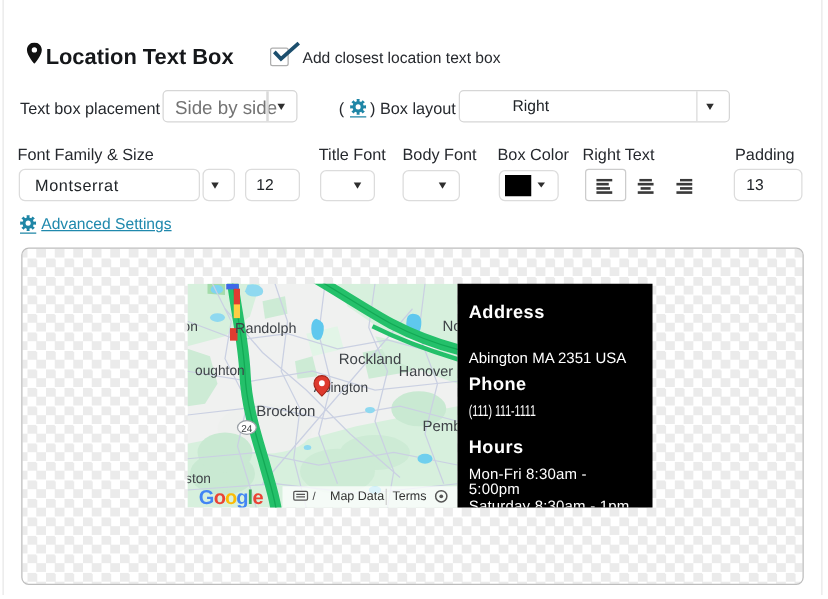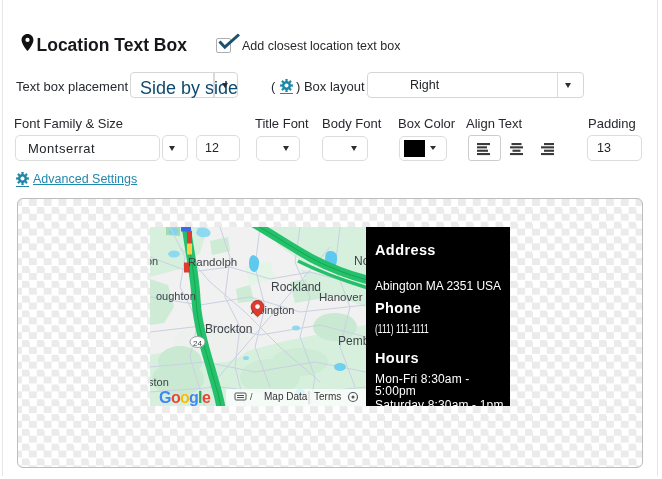--- a/index.html
+++ b/index.html
@@ -20,41 +20,41 @@
   </svg>
   <div class="abs" style="left:36.5px;top:35px;font-size:17.5px;font-weight:bold;color:#15171a;">Location Text Box</div>
   <div class="abs" style="left:216px;top:38px;width:15px;height:15px;background:#fff;border:1px solid #aeaeae;border-radius:2px;"></div>
   <svg class="abs" style="left:217px;top:33px;" width="24" height="17" viewBox="0 0 24 17">
     <path fill="none" stroke="#1d4f6e" stroke-width="3" d="M2.5 8.5 L7.8 14.2 L22 1.5"></path>
   </svg>
   <div class="abs lbl" style="left:242px;top:39px;font-size:12.5px;">Add closest location text box</div>
 
   <div class="abs lbl" style="left:16px;top:79px;font-size:13px;">Text box placement</div>
   <div class="abs sel" style="left:130px;top:72px;width:108px;height:26px;"></div>
-  <div class="abs" style="left:140px;top:78px;font-size:18px;color:#0c4a6e;">Side by side</div>
+  <div class="abs" style="left:140px;top:78px;font-size:15px;color:#737373;">Side by side</div>
   <div class="abs" style="left:213px;top:73px;width:1.5px;height:24px;background:#dadada;"></div>
   <div class="abs caret" style="left:222px;top:83px;"></div>
 
   <div class="abs lbl" style="left:271px;top:79px;font-size:13px;">(</div>
   <svg class="abs" style="left:280px;top:79px;" width="13" height="13" viewBox="0 0 20 20">
     <path fill="#1f86a6" d="M16.82,8.43 L19.82,8.09 L19.82,11.91 L16.82,11.57 L15.94,13.71 L18.29,15.59 L15.59,18.29 L13.71,15.94 L11.57,16.82 L11.91,19.82 L8.09,19.82 L8.43,16.82 L6.29,15.94 L4.41,18.29 L1.71,15.59 L4.06,13.71 L3.18,11.57 L0.18,11.91 L0.18,8.09 L3.18,8.43 L4.06,6.29 L1.71,4.41 L4.41,1.71 L6.29,4.06 L8.43,3.18 L8.09,0.18 L11.91,0.18 L11.57,3.18 L13.71,4.06 L15.59,1.71 L18.29,4.41 L15.94,6.29 Z"></path>
     <circle cx="10" cy="10" r="3.1" fill="#fff"></circle>
   </svg>
   <div class="abs" style="left:280px;top:92.5px;width:13px;height:1px;background:#1f86a6;"></div>
   <div class="abs lbl" style="left:296px;top:79px;font-size:13px;">) Box layout</div>
   <div class="abs sel" style="left:367px;top:72px;width:217px;height:26px;"></div>
   <div class="abs" style="left:378px;top:78px;font-size:12.5px;color:#212529;margin-left:32px;">Right</div>
   <div class="abs" style="left:556.5px;top:73px;width:1.5px;height:24px;background:#dadada;"></div>
   <div class="abs caret" style="left:564.5px;top:83px;"></div>
 
   <div class="abs lbl" style="left:14px;top:116px;">Font Family &amp; Size</div>
   <div class="abs lbl" style="left:255px;top:116px;">Title Font</div>
   <div class="abs lbl" style="left:322px;top:116px;">Body Font</div>
   <div class="abs lbl" style="left:398px;top:116px;">Box Color</div>
-  <div class="abs lbl" style="left:466px;top:116px;">Align Text</div>
+  <div class="abs lbl" style="left:466px;top:116px;">Right Text</div>
   <div class="abs lbl" style="left:588px;top:116px;">Padding</div>
 
   <div class="abs sel" style="left:15px;top:135px;width:145px;height:26px;border-color:#dcdcdc;border-radius:5px;"></div>
   <div class="abs" style="left:28px;top:141px;font-size:13px;color:#212529;letter-spacing:0.5px;">Montserrat</div>
   <div class="abs sel" style="left:162px;top:135px;width:26px;height:26px;border-color:#dcdcdc;border-radius:5px;"></div>
   <div class="abs caret" style="left:168.5px;top:146px;"></div>
   <div class="abs sel" style="left:196px;top:135px;width:44px;height:26px;border-color:#dcdcdc;border-radius:5px;"></div>
   <div class="abs" style="left:205px;top:141px;font-size:12.5px;color:#212529;">12</div>
 
   <div class="abs sel" style="left:256px;top:136px;width:44px;height:25px;border-color:#dcdcdc;border-radius:5px;"></div>
@@ -199,21 +199,21 @@
     <rect x="87" y="168" width="7" height="1" fill="#555"></rect>
     <rect x="87" y="170" width="7" height="1" fill="#555"></rect>
     <text x="100" y="173" font-size="9" fill="#444">/</text>
     <text x="114" y="173" font-size="10" fill="#333" font-family="'Liberation Sans',sans-serif">Map Data</text>
     <rect x="158.5" y="164" width="1" height="13" fill="#d0d0d0"></rect>
     <text x="164" y="173" font-size="10" fill="#333" font-family="'Liberation Sans',sans-serif">Terms</text>
     <circle cx="203" cy="170" r="4.5" fill="none" stroke="#555" stroke-width="1.2"></circle>
     <circle cx="203" cy="170" r="1.5" fill="#555"></circle>
   </svg>
 
-  <div class="abs" style="left:366px;top:227px;width:144px;height:179px;background:#000;color:#fff;overflow:hidden;white-space:nowrap;">
+  <div class="abs" style="left:366px;top:227px;width:156px;height:179px;background:#000;color:#fff;overflow:hidden;white-space:nowrap;">
     <div class="abs" style="left:9px;top:15px;font-size:14.5px;font-weight:bold;letter-spacing:0.4px;">Address</div>
     <div class="abs" style="left:9px;top:52px;font-size:12px;letter-spacing:0px;">Abington MA 2351 USA</div>
     <div class="abs" style="left:9px;top:73px;font-size:14.5px;font-weight:bold;letter-spacing:0.4px;">Phone</div>
     <div class="abs" style="left:9px;top:95px;font-size:12.5px;letter-spacing:0px;transform:scaleX(0.68);transform-origin:0 0;">(111) 111-1111</div>
     <div class="abs" style="left:9px;top:123px;font-size:14.5px;font-weight:bold;letter-spacing:0.4px;">Hours</div>
     <div class="abs" style="left:9px;top:145px;font-size:12px;letter-spacing:0.15px;">Mon-Fri 8:30am -</div>
     <div class="abs" style="left:9px;top:157px;font-size:12px;letter-spacing:0.15px;">5:00pm</div>
     <div class="abs" style="left:9px;top:171px;font-size:12px;letter-spacing:0.15px;">Saturday 8:30am - 1pm</div>
   </div>
 

